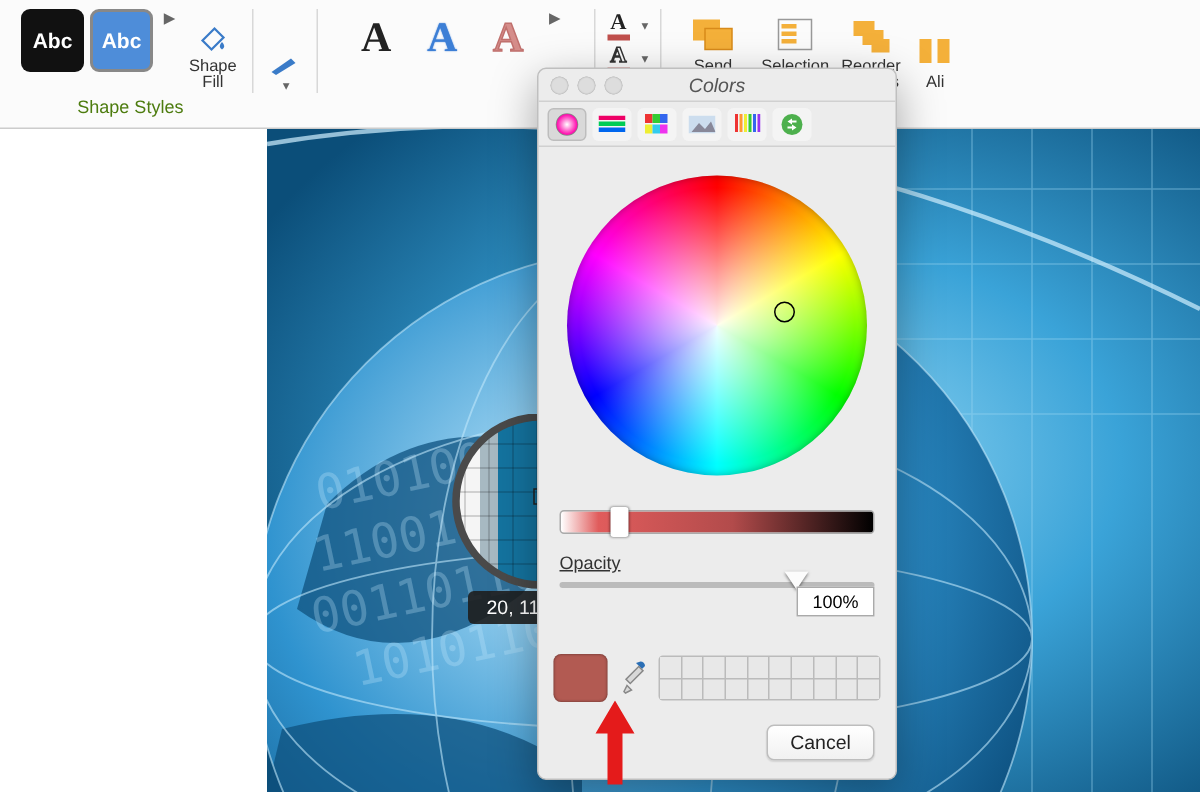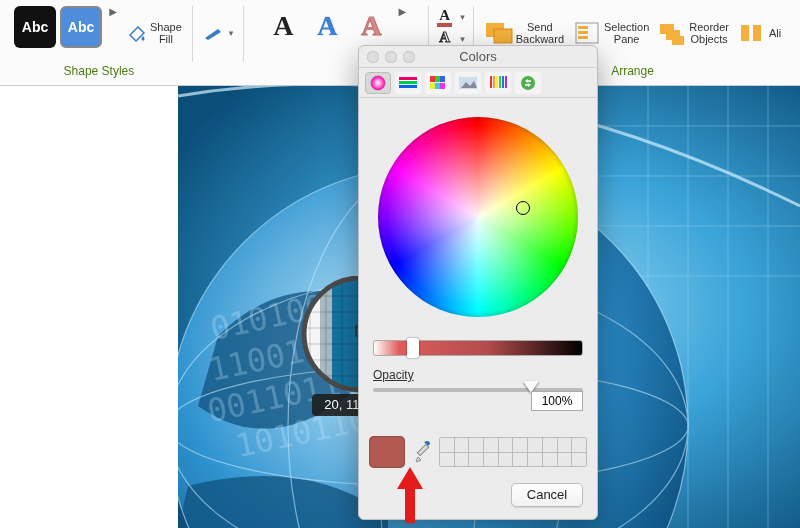--- a/index.html
+++ b/index.html
@@ -5,34 +5,34 @@
   * { box-sizing: border-box; margin: 0; padding: 0; user-select: none; }
   html, body { width: 800px; height: 528px; overflow: hidden; font-family: -apple-system, "Helvetica Neue", Arial, sans-serif; font-size: 12px; background: #fff; }
   .ribbon { height: 86px; background: #fbfbfb; border-bottom: 1px solid #ccc; display: flex; align-items: flex-start; padding: 6px 0 0 8px; position: relative; z-index: 1; }
   .group { display: flex; flex-direction: column; align-items: center; padding: 0 6px; position: relative; }
   .group .items { display: flex; align-items: flex-start; gap: 4px; height: 56px; }
   .group .label { font-size: 12px; color: #4d7c0f; margin-top: 2px; }
   .sep { width: 1px; background: #d8d8d8; height: 56px; margin: 0 2px; }
   .abc-thumb { width: 42px; height: 42px; border-radius: 6px; display:flex; align-items:center; justify-content:center; color:#fff; font-size: 14px; font-weight: 600; }
   .abc-dark { background: #111; }
   .abc-blue { background: #4e8dd9; border: 2px solid #888; }
-  .rib-btn { display:flex; flex-direction:row; align-items:center; justify-content:flex-end; height:56px; font-size:11px; color:#333; gap:2px; padding: 0 2px; text-align:center; line-height:1.05; }
+  .rib-btn { display:flex; flex-direction:column; align-items:center; justify-content:flex-end; height:56px; font-size:11px; color:#333; gap:2px; padding: 0 2px; text-align:center; line-height:1.05; }
   .small-caret { font-size:9px; color:#666; margin-left:2px; }
   .wordart { width:40px; height:40px; display:flex; align-items:center; justify-content:center; font-size:28px; font-family:"Times New Roman", serif; font-weight:600; }
   .wa1 { color:#222; }
   .wa2 { color:#3d7fd6; text-shadow:0 0 1px #3d7fd6; }
   .wa3 { color:#d58d8a; -webkit-text-stroke:1px #c0706d; }
   .mini-stack { display:flex; flex-direction:column; gap:3px; padding-top:2px; }
   .mini { display:flex; align-items:center; gap:6px; font-size:12px; line-height:1; }
   .send-icon { width:30px; height:26px; }
   .canvas-area { position: relative; width: 800px; height: 442px; background: #fff; }
   .canvas-image { position:absolute; left:178px; top:0; width:622px; height:442px; }
   .eyedrop-loupe { position:absolute; left:290px; top:190px; }
   .color-panel { position:absolute; left:358px; top:45px; width:240px; height:475px; background:#ececec; border:1px solid #bfbfbf; border-radius:6px; box-shadow:0 10px 30px rgba(0,0,0,.35); font-size:12px; z-index:5; }
-  .cp-titlebar { height:22px; display:flex; align-items:center; padding-left:8px; gap:6px; border-bottom:1px solid #d0d0d0; position:relative; }
+  .cp-titlebar { height:22px; display:flex; align-items:center; padding-left:8px; gap:6px; border-bottom:1px solid #d0d0d0; position:relative;font-style:italic; }
   .traffic { width:12px; height:12px; border-radius:50%; background:#ddd; box-shadow:inset 0 0 1px rgba(0,0,0,.4); }
   .cp-title { position:absolute; left:0; right:0; text-align:center; color:#555; font-size:13px; }
   .cp-tabs { height:30px; display:flex; align-items:center; gap:4px; padding:0 6px; border-bottom:1px solid #d0d0d0; }
   .cp-tab { width:26px; height:22px; border-radius:4px; background:#f4f4f4; display:flex; align-items:center; justify-content:center; }
   .cp-tab.sel { background:#d9d9d9; border:1px solid #bdbdbd; }
   .wheel-wrap { height:238px; display:flex; align-items:center; justify-content:center; position:relative; }
   .color-wheel { width:200px; height:200px; border-radius:50%; background: conic-gradient(red, #ff8000, yellow, #80ff00, lime, #00ff80, cyan, #0080ff, blue, #8000ff, magenta, #ff0080, red); position:relative; box-shadow:inset 0 0 6px rgba(0,0,0,.3); }
   .wheel-fade { position:absolute; inset:0; border-radius:50%; background: radial-gradient(circle, rgba(255,255,255,.95) 0%, rgba(255,255,255,.6) 25%, rgba(255,255,255,0) 65%); }
   .wheel-cursor { position:absolute; width:14px; height:14px; border:1.5px solid #000; border-radius:50%; background:transparent; }
   .hue-bar { margin:4px 14px 0; height:16px; border:1px solid #aaa; border-radius:3px; background: linear-gradient(to right, #fff 0%, #e05c5c 12%, #b24b4b 55%, #3a1a1a 85%, #000 100%); position:relative; }

